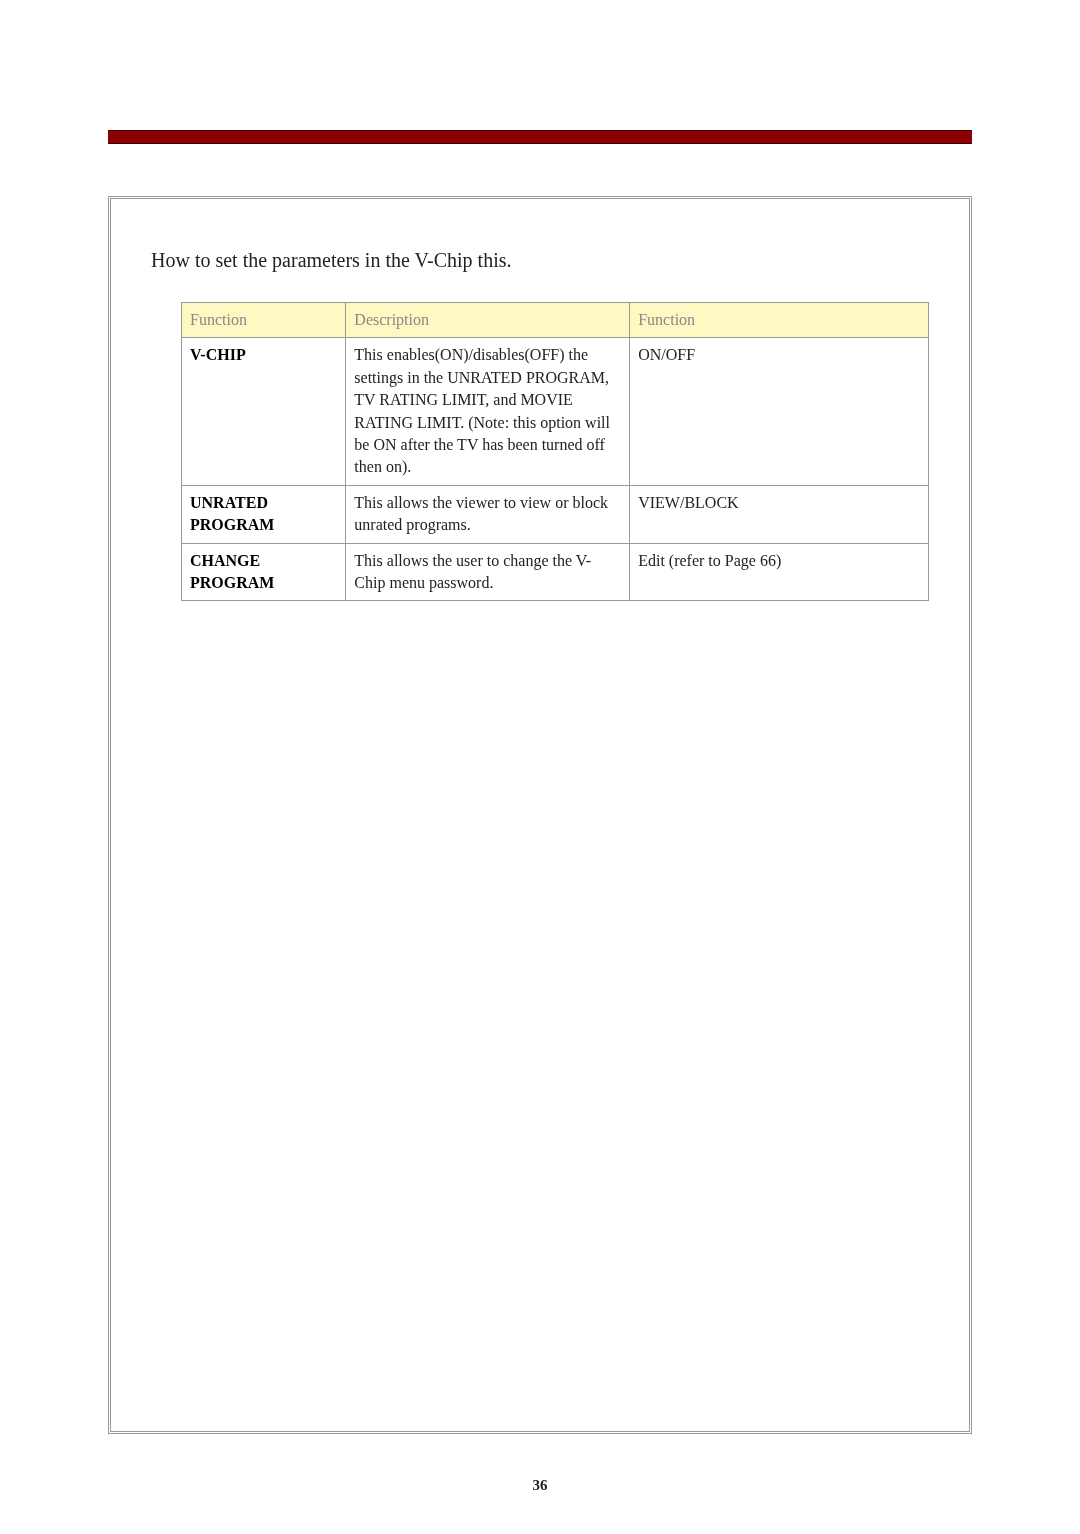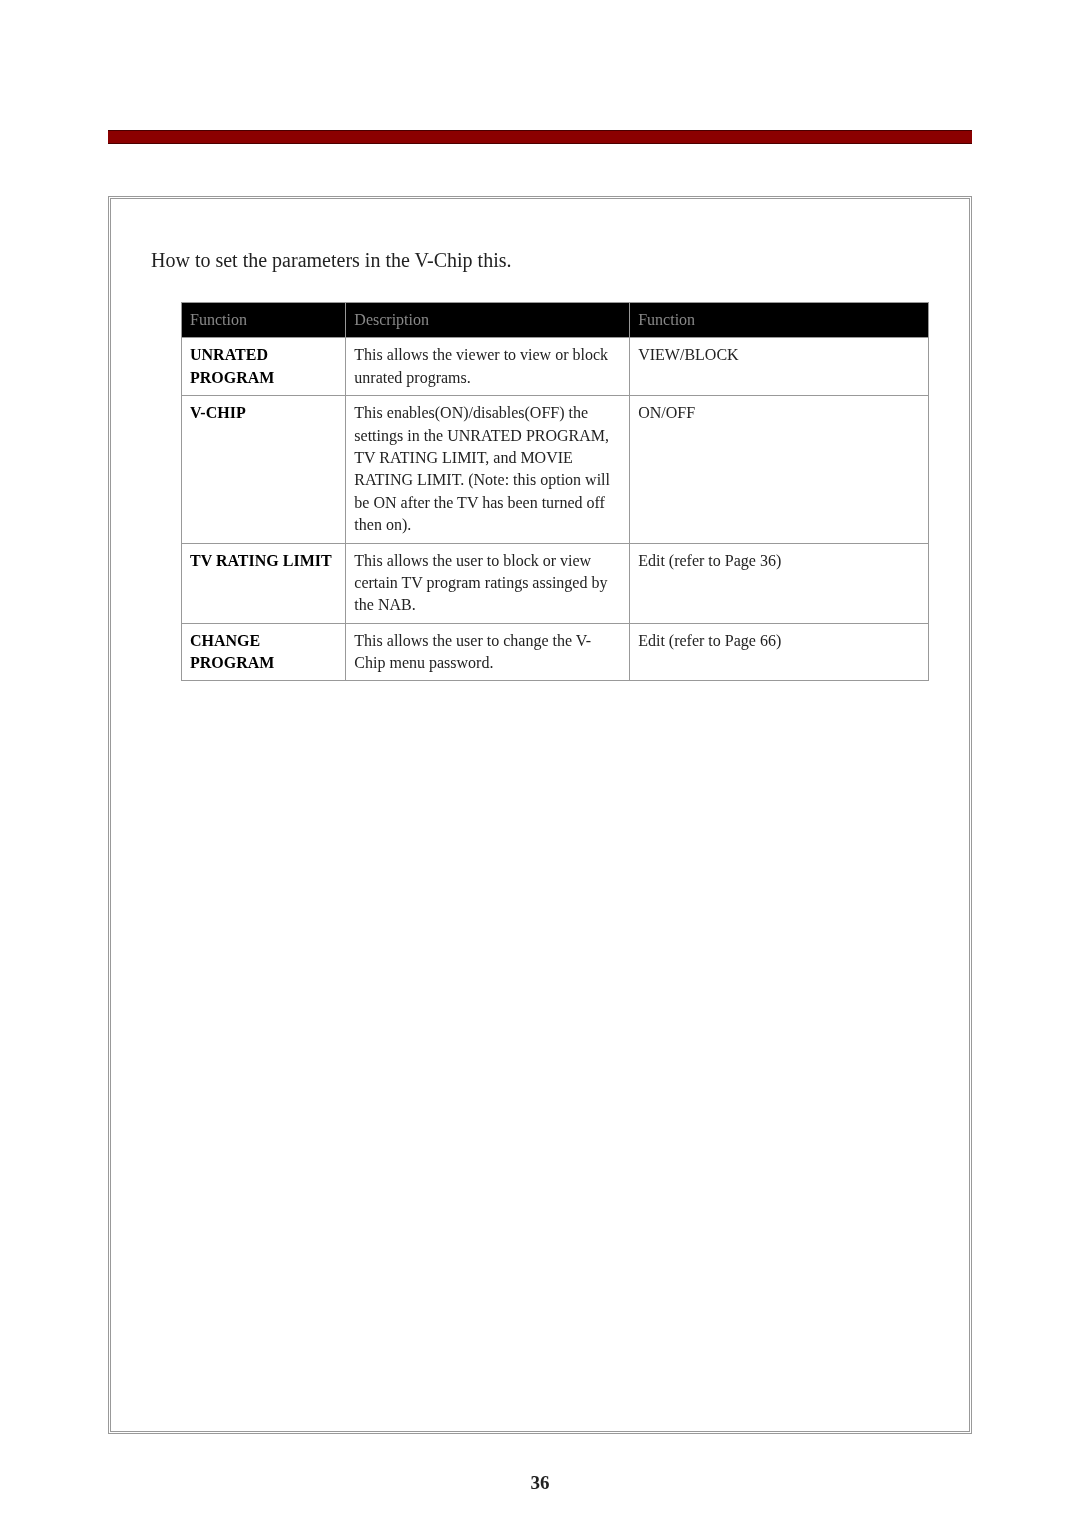--- a/index.html
+++ b/index.html
@@ -50,21 +50,21 @@
       border: 1px solid #999;
       padding: 6px 8px;
       text-align: left;
       vertical-align: top;
       font-size: 16px;
       line-height: 1.4;
     }
     .vchip-table th {
       font-weight: normal;
       color: #888;
-      background: #000000;
+      background: #fef9c3;
     }
     .col-func {
       width: 22%;
     }
     .col-desc {
       width: 38%;
     }
     .col-opts {
       width: 40%;
     }
@@ -77,21 +77,21 @@
       color: #222;
     }
     .opts-cell {
       color: #222;
     }
     .page-number {
       position: absolute;
       bottom: 40px;
       left: 50%;
       transform: translateX(-50%);
-      font-size: 19px;
+      font-size: 15px;
       font-weight: bold;
       color: #222;
     }
   </style>
 </head>
 <body>
 
 <div class="top-bar"></div>
 
 <div class="content-frame">
@@ -100,33 +100,28 @@
   <table class="vchip-table">
     <thead>
       <tr>
         <th class="col-func">Function</th>
         <th class="col-desc">Description</th>
         <th class="col-opts">Function</th>
       </tr>
     </thead>
     <tbody>
       <tr>
-        <td class="func-cell">UNRATED PROGRAM</td>
-        <td class="desc-cell">This allows the viewer to view or block unrated programs.</td>
-        <td class="opts-cell">VIEW/BLOCK</td>
-      </tr>
-      <tr>
         <td class="func-cell">V-CHIP</td>
         <td class="desc-cell">This enables(ON)/disables(OFF) the settings in the UNRATED PROGRAM, TV RATING LIMIT, and MOVIE RATING LIMIT. (Note: this option will be ON after the TV has been turned off then on).</td>
         <td class="opts-cell">ON/OFF</td>
       </tr>
       <tr>
-        <td class="func-cell">TV RATING LIMIT</td>
-        <td class="desc-cell">This allows the user to block or view certain TV program ratings assinged by the NAB.</td>
-        <td class="opts-cell">Edit (refer to Page 36)</td>
+        <td class="func-cell">UNRATED PROGRAM</td>
+        <td class="desc-cell">This allows the viewer to view or block unrated programs.</td>
+        <td class="opts-cell">VIEW/BLOCK</td>
       </tr>
       <tr>
         <td class="func-cell">CHANGE PROGRAM</td>
         <td class="desc-cell">This allows the user to change the V-Chip menu password.</td>
         <td class="opts-cell">Edit (refer to Page 66)</td>
       </tr>
     </tbody>
   </table>
 </div>
 

